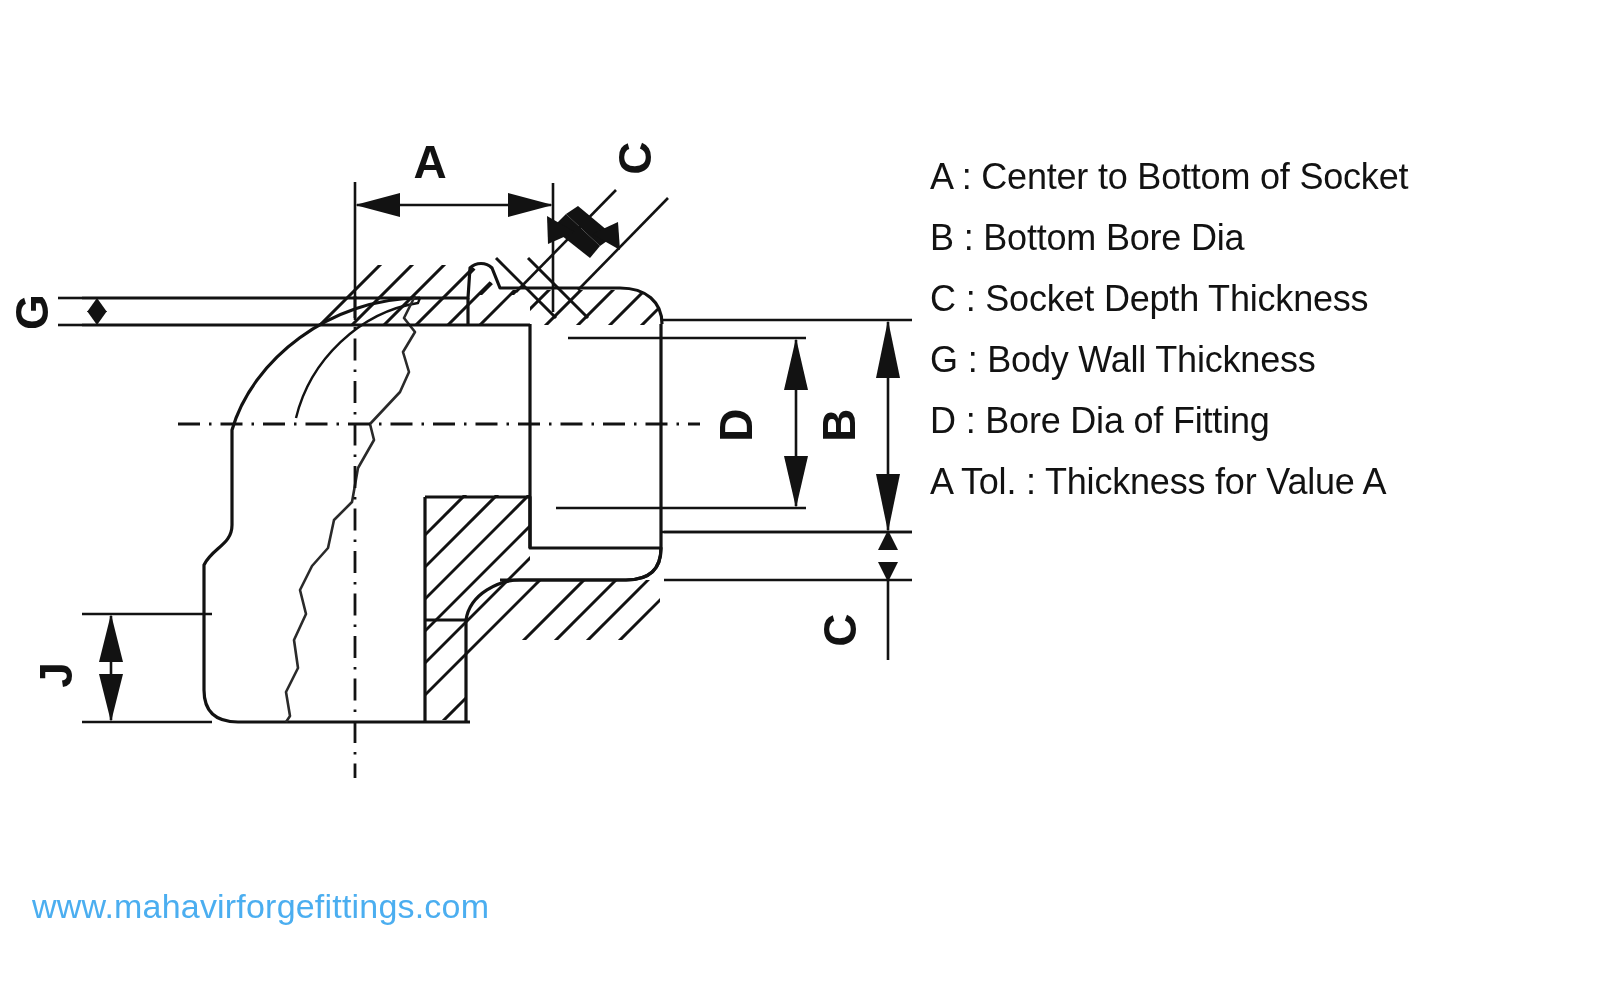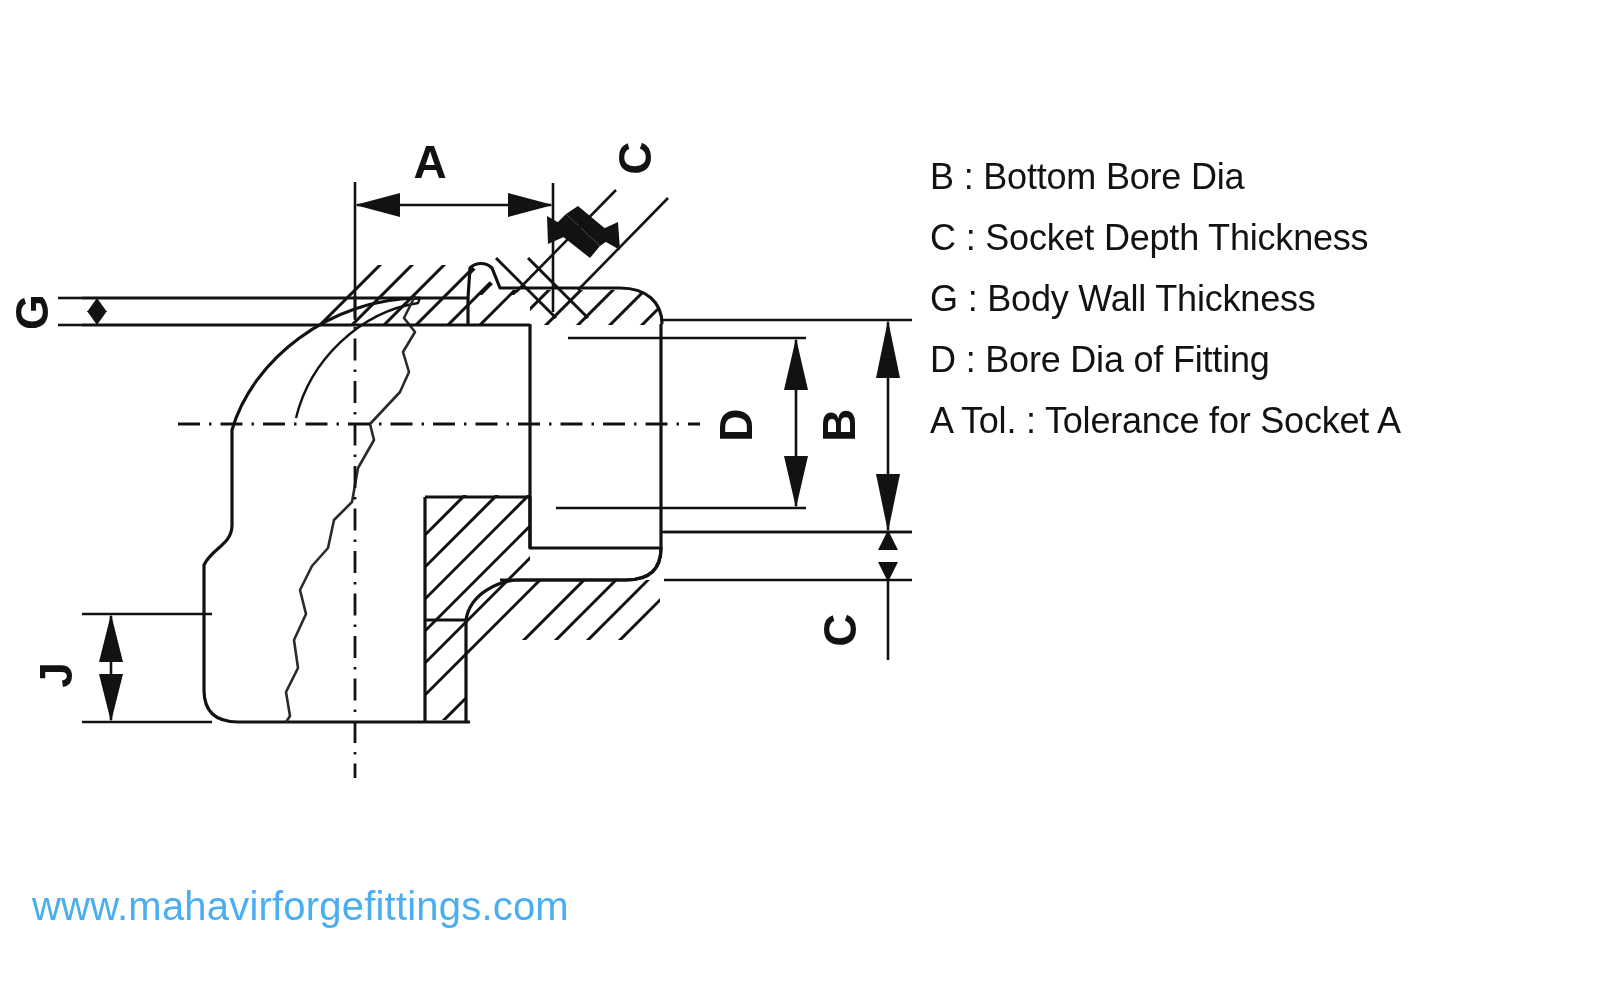--- a/index.html
+++ b/index.html
@@ -53,21 +53,21 @@
     display: inline;
   }
   .legend-desc {
     display: inline;
   }
   
   #site-url {
     position: absolute;
     left: 32px;
     top: 884px;
-    font-size: 40px;
+    font-size: 34px;
     line-height: 44px;
     letter-spacing: 0.2px;
     white-space: nowrap;
   }
   
   .obj      { fill: none; stroke: #121212; stroke-width: 3.2; stroke-linejoin: round; stroke-linecap: butt; }
   .obj-thin { fill: none; stroke: #121212; stroke-width: 2.4; }
   .hatch    { fill: none; stroke: #121212; stroke-width: 3.0; }
   .ext      { fill: none; stroke: #121212; stroke-width: 2.6; }
   .dimline  { fill: none; stroke: #121212; stroke-width: 2.6; }
@@ -280,20 +280,25 @@
       <line class="dimline" x1="888" y1="580" x2="888" y2="660"></line>
       <polygon class="arrowfill" points="888,530 878,550 898,550"></polygon>
       <polygon class="arrowfill" points="888,582 878,562 898,562"></polygon>
       <text class="dimlabel" x="848" y="638" text-anchor="middle" transform="rotate(-90 848 630)">C</text>
     </g>
 
   </svg>
 
   <div id="legend">
 
+    <div class="legend-row">
+      <span class="legend-key">A</span>
+      <span class="legend-sep">:</span>
+      <span class="legend-desc">Center to Bottom of Socket</span>
+    </div>
 
     <div class="legend-row">
       <span class="legend-key">B</span>
       <span class="legend-sep">:</span>
       <span class="legend-desc">Bottom Bore Dia</span>
     </div>
 
     <div class="legend-row">
       <span class="legend-key">C</span>
       <span class="legend-sep">:</span>
@@ -309,20 +314,20 @@
     <div class="legend-row">
       <span class="legend-key">D</span>
       <span class="legend-sep">:</span>
       <span class="legend-desc">Bore Dia of Fitting</span>
     </div>
 
 
     <div class="legend-row">
       <span class="legend-key">A Tol.</span>
       <span class="legend-sep">:</span>
-      <span class="legend-desc">Tolerance for Socket A</span>
+      <span class="legend-desc">Thickness for Value A</span>
     </div>
 
   </div>
 
   <a id="site-url" href="#" style="color: rgb(75, 174, 240); text-decoration: none;">www.mahavirforgefittings.com</a>
 
 </div>
 
 </body></html>

